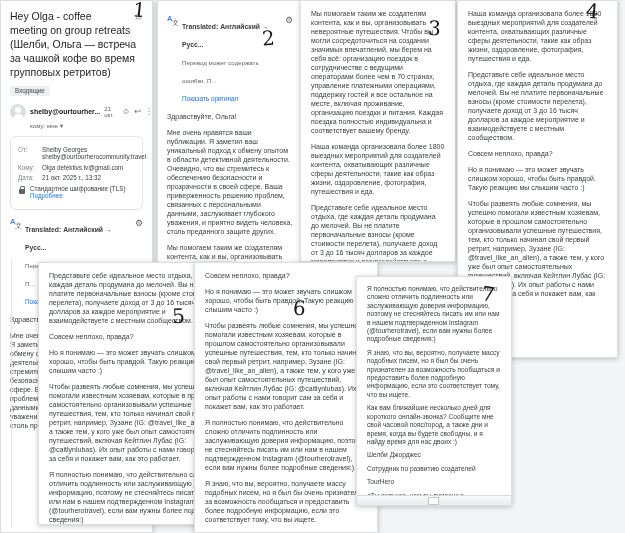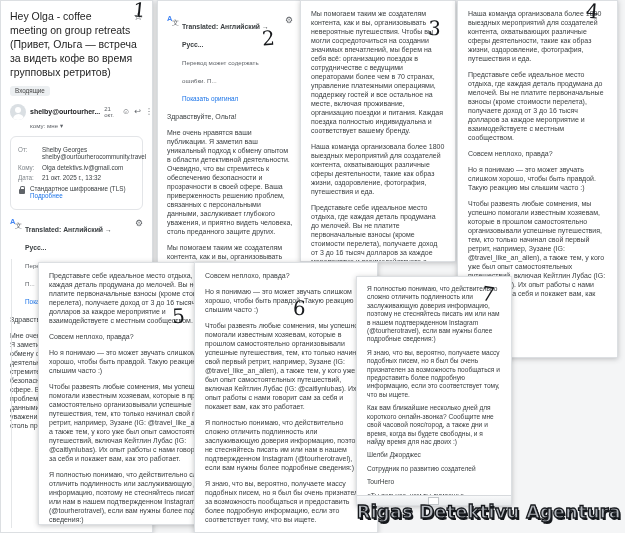--- a/index.html
+++ b/index.html
@@ -56,21 +56,21 @@
              -webkit-text-stroke:1.3px #15181c;text-shadow:1.5px 1.5px 0 #15181c;}
 </style>
 </head>
 <body>
 
 <div id="stage">
 
   <div class="panel" id="p1">
     <div class="subject">
       <span class="star">☆</span>
-      <span>Hey Olga - coffee meeting on group retreats (Привет, Ольга — встреча за видеть кофе во время групповых ретритов)</span>
+      <span>Hey Olga - coffee meeting on group retreats (Шелби, Ольга — встреча за чашкой кофе во время групповых ретритов)</span>
     </div>
     <span class="chip">Входящие</span>
     <div class="sender-row">
       <span class="avatar">
           <span class="head"></span>
           <span class="shoulders"></span>
         </span>
       <span class="sender-name">shelby@ourtourher...</span>
       <span class="sender-date">21 окт.</span>
       <span class="spacer"></span>
@@ -189,14 +189,13 @@
   </div>
 
   <span class="anno" style="left:133px;top:-2px;transform:rotate(6deg)">1</span>
   <span class="anno" style="left:262px;top:26px;transform:rotate(-4deg)">2</span>
   <span class="anno" style="left:428px;top:16px;transform:rotate(3deg)">3</span>
   <span class="anno" style="left:586px;top:-1px;transform:rotate(5deg)">4</span>
   <span class="anno" style="left:172px;top:304px;transform:rotate(-3deg)">5</span>
   <span class="anno" style="left:293px;top:296px;transform:rotate(4deg)">6</span>
   <span class="anno" style="left:482px;top:282px;transform:rotate(8deg)">7</span>
 
-  <div class="watermark">Rigas Detektivu Agentura</div>
 </div>
 
 </body></html>

